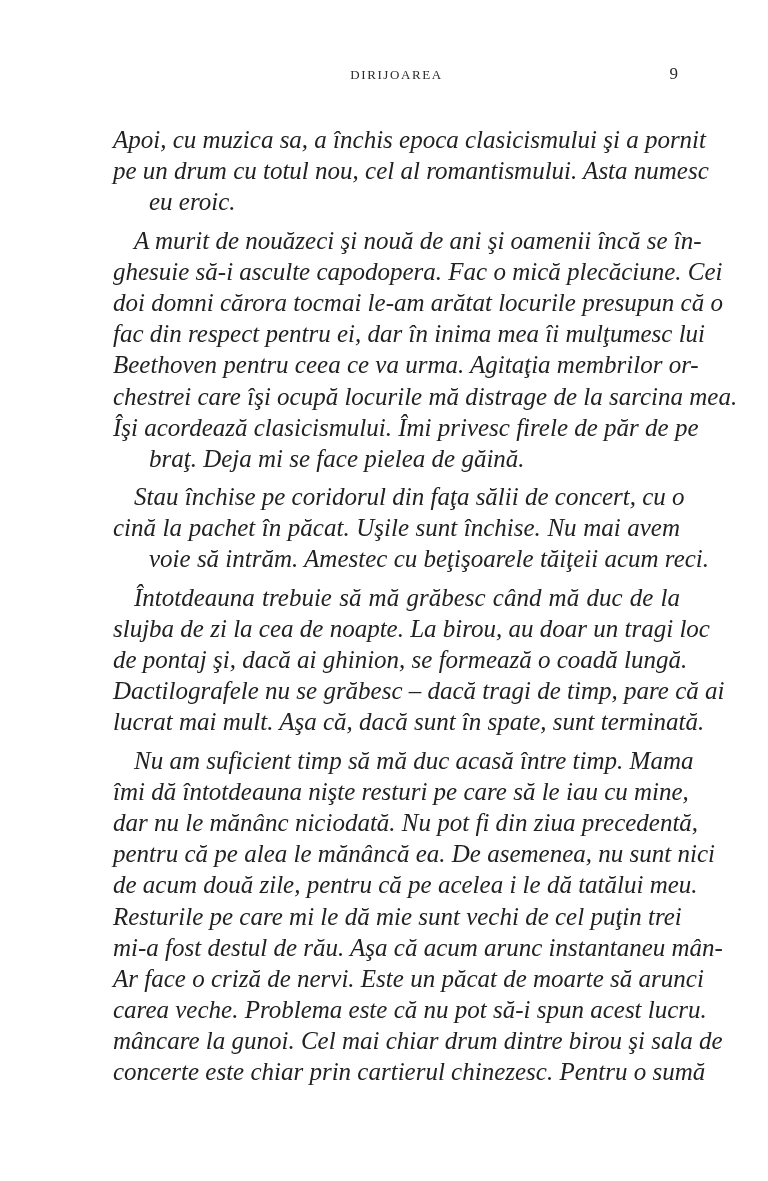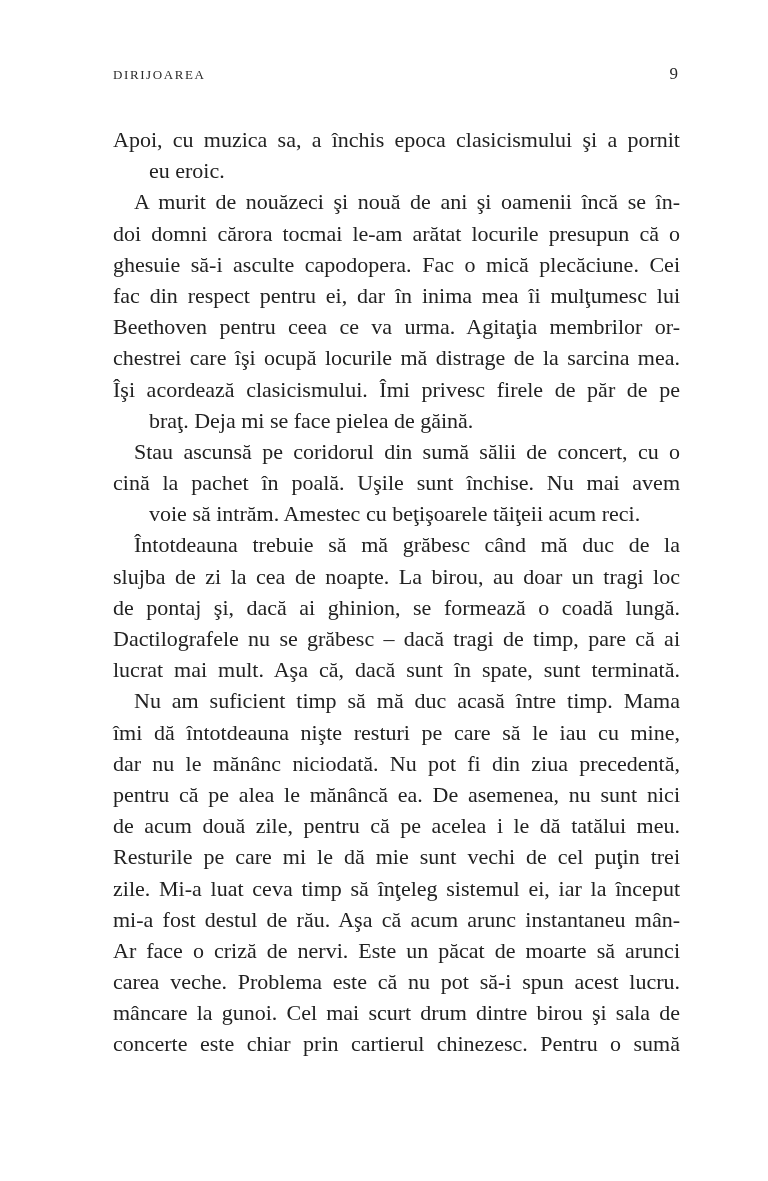--- a/index.html
+++ b/index.html
@@ -25,106 +25,109 @@
       position: absolute;
       top: 64px;
       left: 0;
       width: 567px;
       height: 22px;
     }
     .running-title {
       position: absolute;
       left: 0;
       width: 567px;
+      text-align: center;
       font-size: 13px;
       letter-spacing: 1.6px;
       top: 3px;
       color: #2a2a2a;
     }
     .page-number {
       position: absolute;
       right: 2px;
       top: 0;
       font-size: 17px;
       color: #2a2a2a;
     }
     .body-text {
       position: absolute;
       top: 124px;
       left: 0;
       width: 567px;
-      font-size: 22px;
+      font-size: 25px;
       line-height: 31.2px;
       text-align: justify;
       hyphens: manual;
+      font-style: italic;
     }
     .line {
       display: block;
       white-space: nowrap;
       text-align: justify;
       text-align-last: justify;
       height: 31.2px;
     }
     .line.last {
       text-align-last: left;
       margin-left: 36px;
     }
     .line.indent {
       padding-left: 21px;
+      margin-top: 7px;
     }
   </style>
 </head>
 <body>
 
 <div class="page">
   <div class="running-head">
     <div class="running-title">DIRIJOAREA</div>
     <div class="page-number">9</div>
   </div>
 
   <div class="body-text">
 
     <div>
       <span class="line">Apoi, cu muzica sa, a închis epoca clasicismului şi a pornit</span>
+      <span class="line">pe un drum cu totul nou, cel al romantismului. Asta numesc</span>
       <span class="line last">eu eroic.</span>
     </div>
 
     <div>
       <span class="line indent">A murit de nouăzeci şi nouă de ani şi oamenii încă se în-</span>
+      <span class="line">ghesuie să-i asculte capodopera. Fac o mică plecăciune. Cei</span>
       <span class="line">doi domni cărora tocmai le-am arătat locurile presupun că o</span>
-      <span class="line">ghesuie să-i asculte capodopera. Fac o mică plecăciune. Cei</span>
       <span class="line">fac din respect pentru ei, dar în inima mea îi mulţumesc lui</span>
       <span class="line">Beethoven pentru ceea ce va urma. Agitaţia membrilor or-</span>
       <span class="line">chestrei care îşi ocupă locurile mă distrage de la sarcina mea.</span>
       <span class="line">Îşi acordează clasicismului. Îmi privesc firele de păr de pe</span>
       <span class="line last">braţ. Deja mi se face pielea de găină.</span>
     </div>
 
     <div>
-      <span class="line indent">Stau ascunsă pe coridorul din sumă sălii de concert, cu o</span>
-      <span class="line">cină la pachet în poală. Uşile sunt închise. Nu mai avem</span>
+      <span class="line indent">Stau închise pe coridorul din faţa sălii de concert, cu o</span>
+      <span class="line">cină la pachet în păcat. Uşile sunt închise. Nu mai avem</span>
       <span class="line last">voie să intrăm. Amestec cu beţişoarele tăiţeii acum reci.</span>
     </div>
 
     <div>
       <span class="line indent">Întotdeauna trebuie să mă grăbesc când mă duc de la</span>
       <span class="line">slujba de zi la cea de noapte. La birou, au doar un tragi loc</span>
       <span class="line">de pontaj şi, dacă ai ghinion, se formează o coadă lungă.</span>
       <span class="line">Dactilografele nu se grăbesc – dacă tragi de timp, pare că ai</span>
       <span class="line">lucrat mai mult. Aşa că, dacă sunt în spate, sunt terminată.</span>
     </div>
 
     <div>
       <span class="line indent">Nu am suficient timp să mă duc acasă între timp. Mama</span>
       <span class="line">îmi dă întotdeauna nişte resturi pe care să le iau cu mine,</span>
       <span class="line">dar nu le mănânc niciodată. Nu pot fi din ziua precedentă,</span>
       <span class="line">pentru că pe alea le mănâncă ea. De asemenea, nu sunt nici</span>
       <span class="line">de acum două zile, pentru că pe acelea i le dă tatălui meu.</span>
       <span class="line">Resturile pe care mi le dă mie sunt vechi de cel puţin trei</span>
-      <span class="line">zile. Mi-a luat ceva timp să înţeleg sistemul ei, iar la început</span>
       <span class="line">mi-a fost destul de rău. Aşa că acum arunc instantaneu mân-</span>
       <span class="line">Ar face o criză de nervi. Este un păcat de moarte să arunci</span>
       <span class="line">carea veche. Problema este că nu pot să-i spun acest lucru.</span>
-      <span class="line">mâncare la gunoi. Cel mai scurt drum dintre birou şi sala de</span>
+      <span class="line">mâncare la gunoi. Cel mai chiar drum dintre birou şi sala de</span>
       <span class="line">concerte este chiar prin cartierul chinezesc. Pentru o sumă</span>
     </div>
   </div>
 </div>
 
 </body></html>

